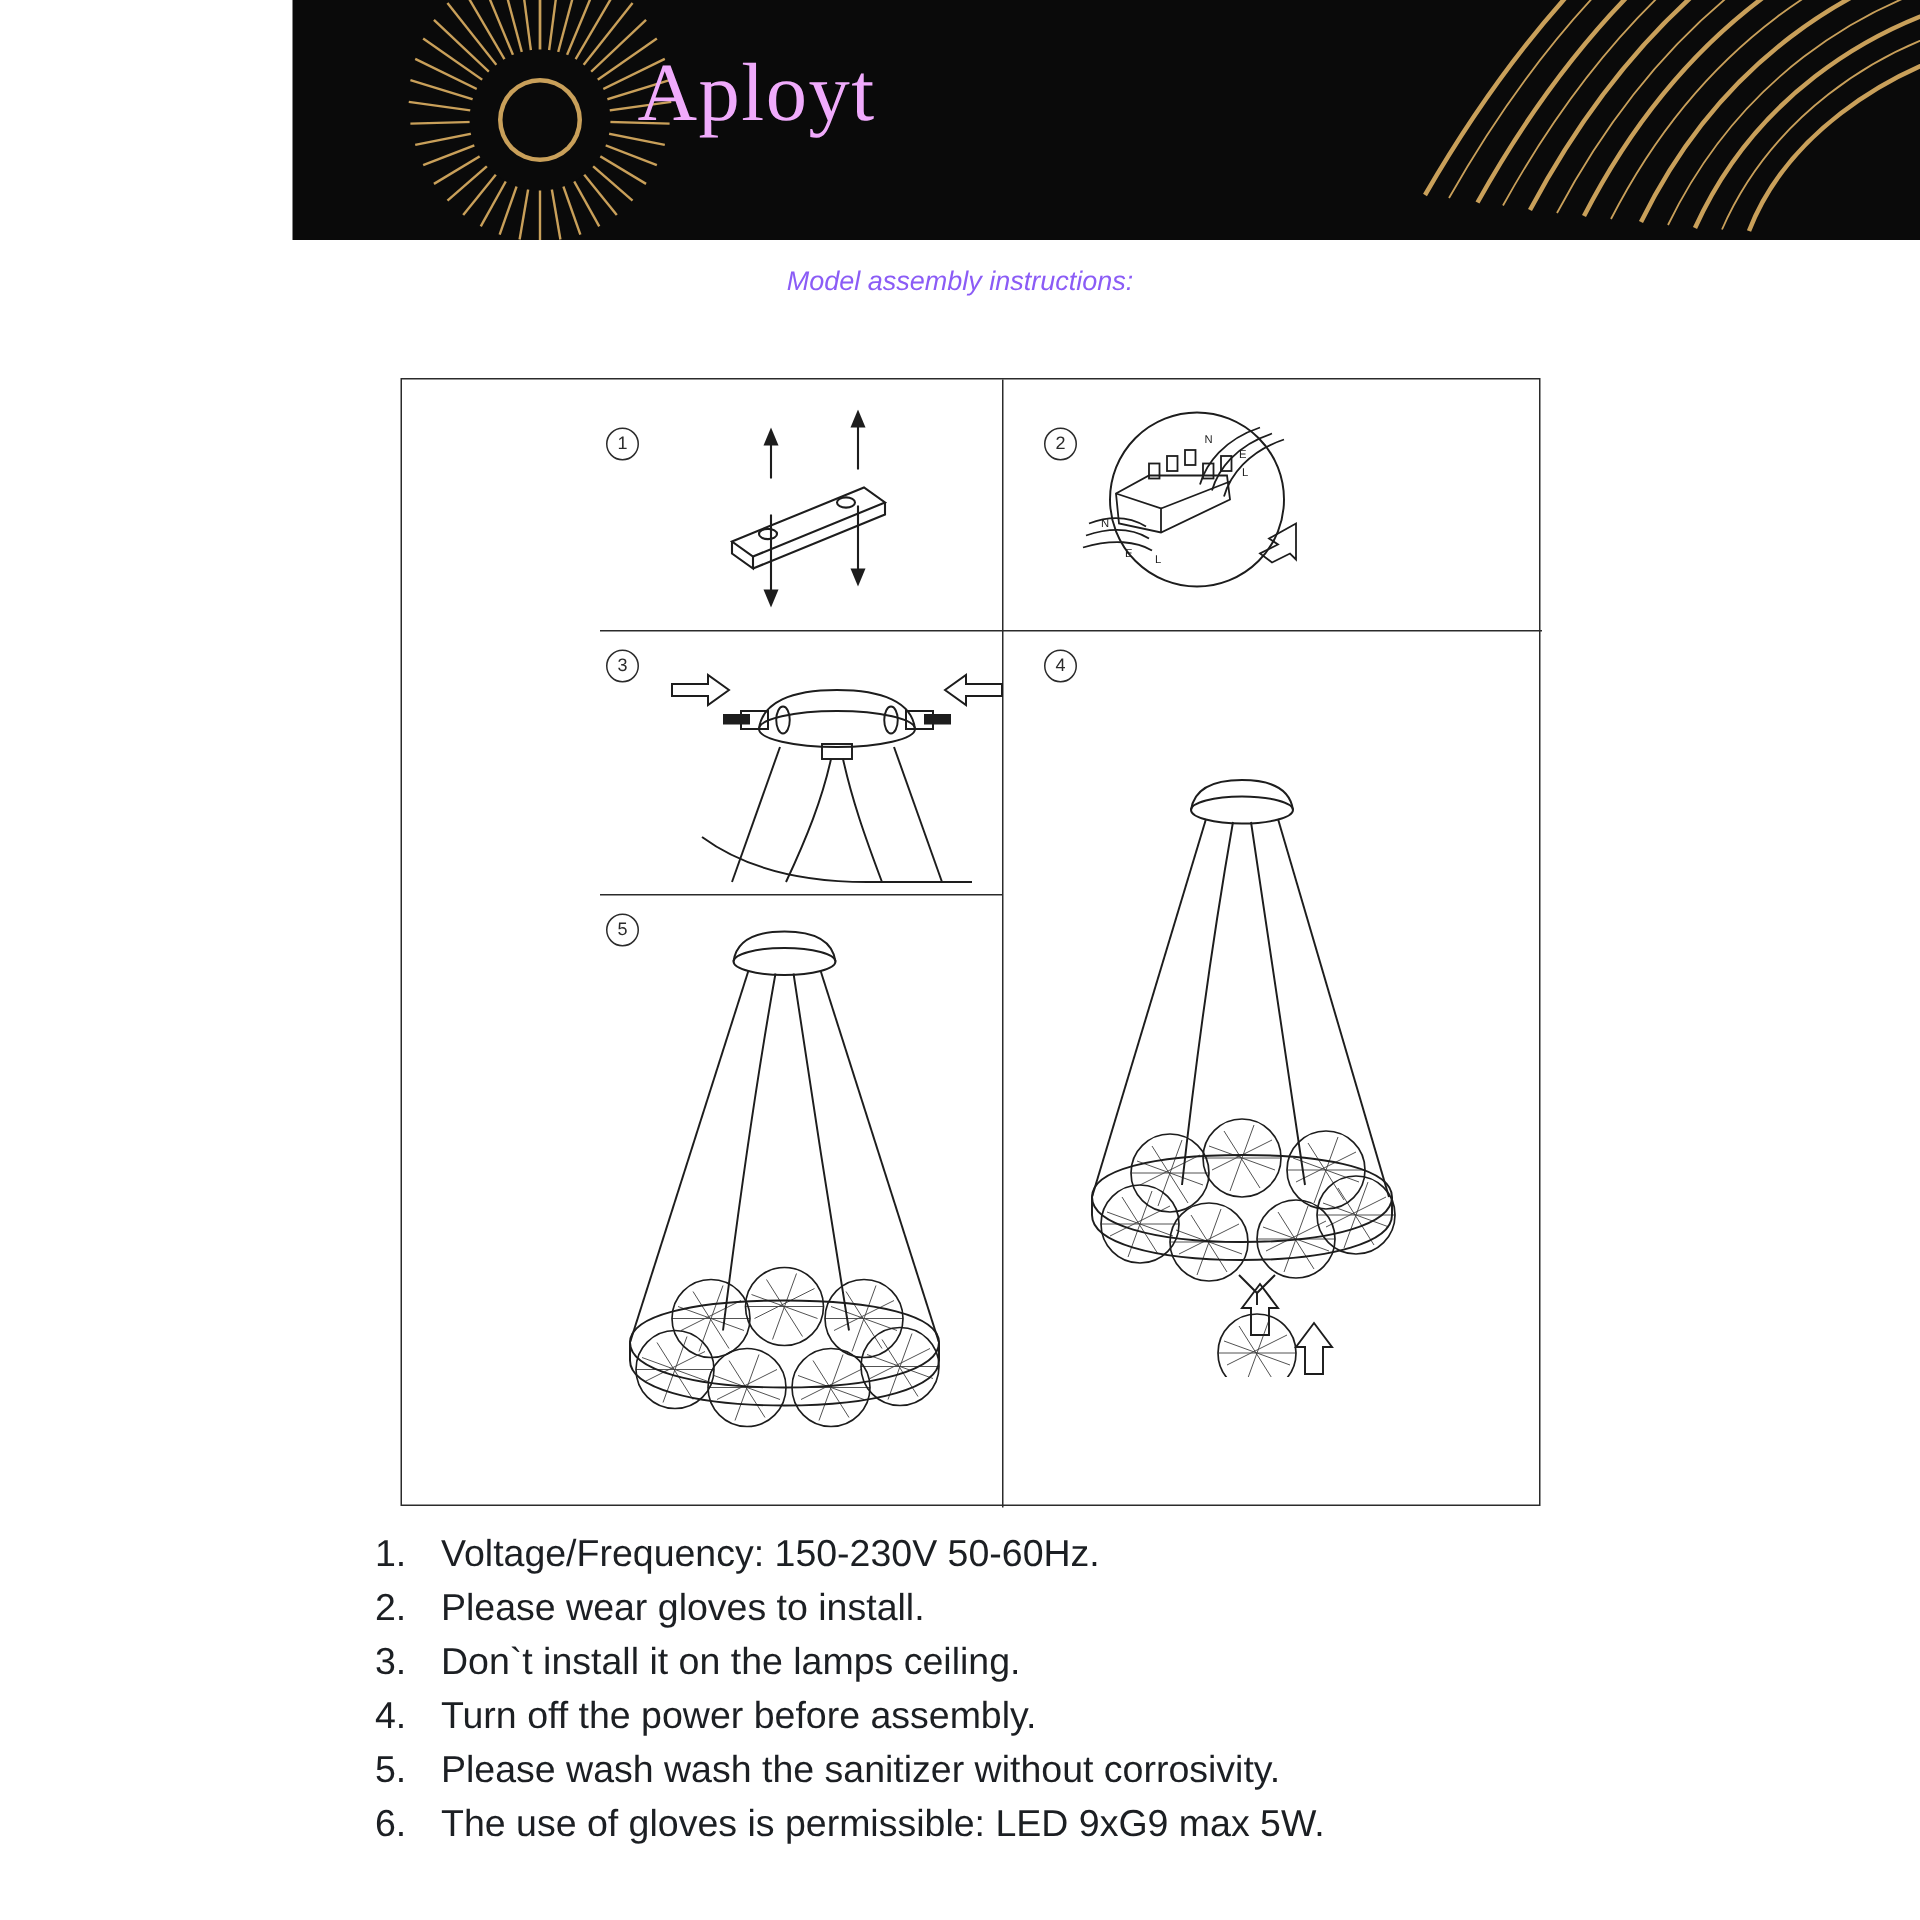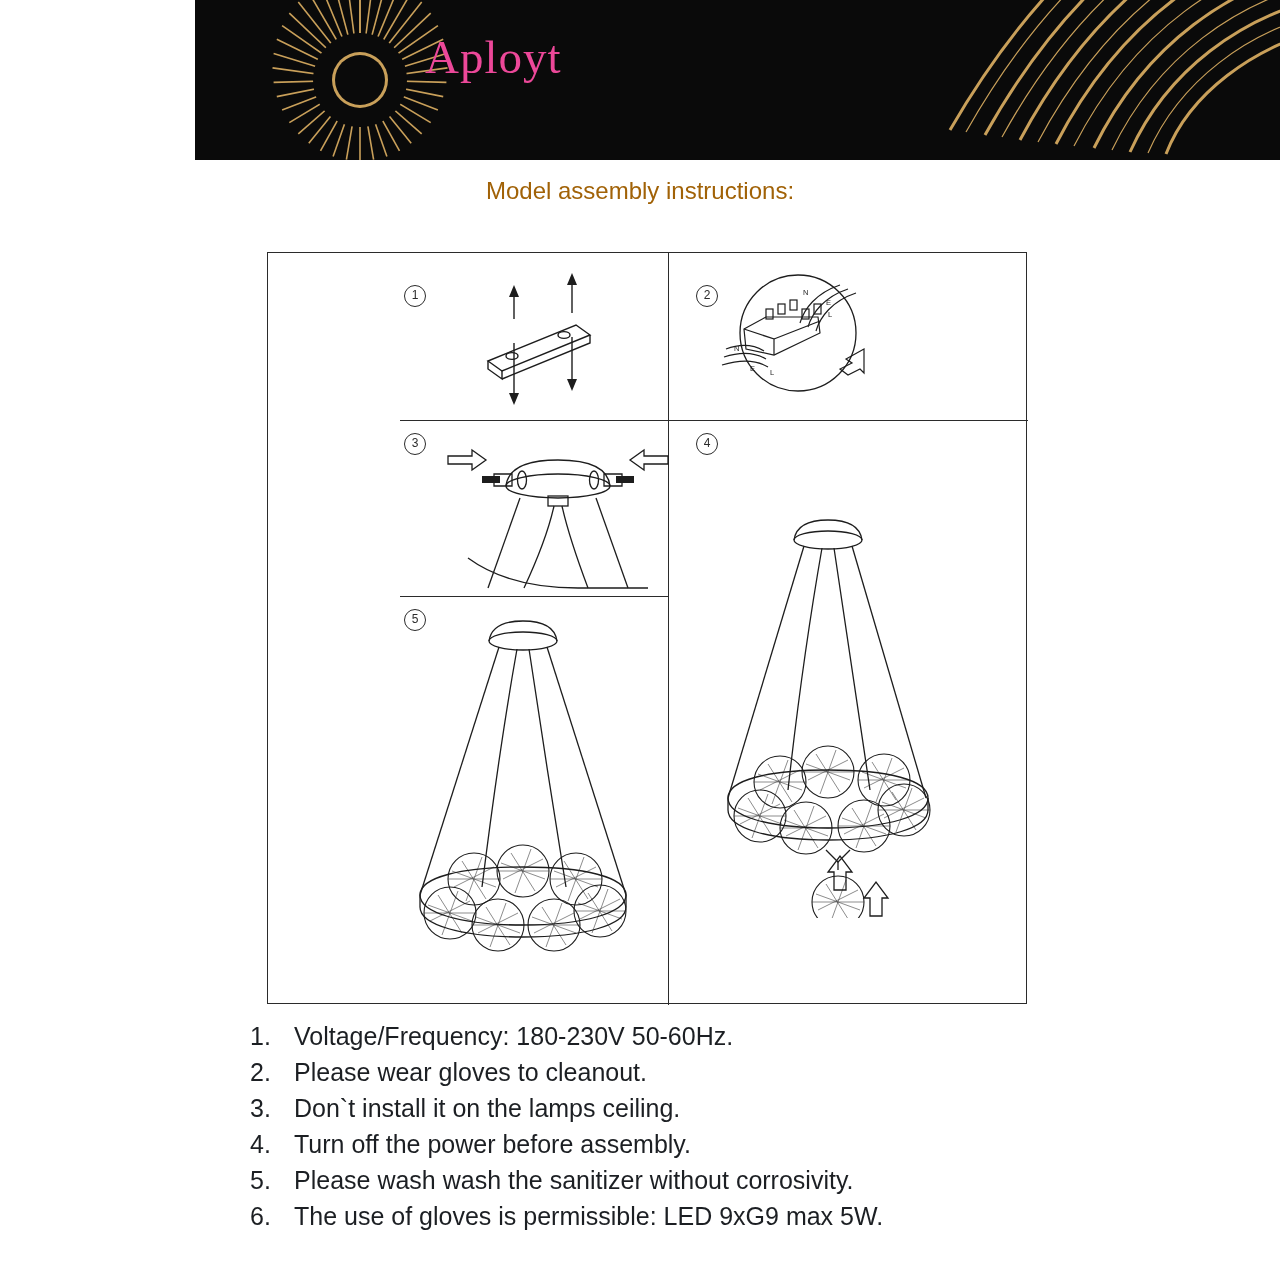--- a/index.html
+++ b/index.html
@@ -38,44 +38,45 @@
     left: 50px;
     top: -35px;
     width: 230px;
     height: 230px;
   }
   .banner-logo-text {
     position: absolute;
     left: 230px;
     top: 30px;
     font-family: "Liberation Serif", serif;
-    font-size: 47px;
+    font-size: 55px;
     letter-spacing: 1px;
-    color: #ec4899;
+    color: #f0abfc;
   }
   .banner-right-rays {
     position: absolute;
     right: -40px;
     top: -170px;
     width: 430px;
     height: 330px;
   }
 
   
   .title-block {
     position: absolute;
     left: 0;
     top: 175px;
     width: 1280px;
     text-align: center;
     line-height: 1.35;
   }
   .title-line {
-    font-size: 24px;
-    color: #a16207;
+    font-size: 18px;
+    color: #8b5cf6;
+    font-style: italic;
   }
 
   
   .diagram-box {
     position: absolute;
     left: 267px;
     top: 252px;
     width: 760px;
     height: 752px;
     border: 1.4px solid #2b2b2b;
@@ -384,25 +385,25 @@
         <path d="M 74 258 L 118 274 M 76 274 L 116 254 M 84 248 L 108 286 M 88 288 L 104 244 M 70 266 L 122 266"></path>
         <path d="M 123 250 L 167 266 M 125 266 L 165 246 M 133 240 L 157 278 M 137 280 L 153 236 M 119 258 L 171 258"></path>
         <path d="M 176 258 L 220 274 M 178 274 L 218 254 M 186 248 L 210 286 M 190 288 L 206 244 M 172 266 L 224 266"></path>
       </g>
     </svg>
   </div>
 
   <div class="notes">
     <div class="note-row">
       <div class="note-num">1.</div>
-      <div class="note-text">Voltage/Frequency: 180-230V 50-60Hz.</div>
+      <div class="note-text">Voltage/Frequency: 150-230V 50-60Hz.</div>
     </div>
     <div class="note-row">
       <div class="note-num">2.</div>
-      <div class="note-text">Please wear gloves to cleanout.</div>
+      <div class="note-text">Please wear gloves to install.</div>
     </div>
     <div class="note-row">
       <div class="note-num">3.</div>
       <div class="note-text">Don`t install it on the lamps ceiling.</div>
     </div>
     <div class="note-row">
       <div class="note-num">4.</div>
       <div class="note-text">Turn off the power before assembly.</div>
     </div>
     <div class="note-row">

